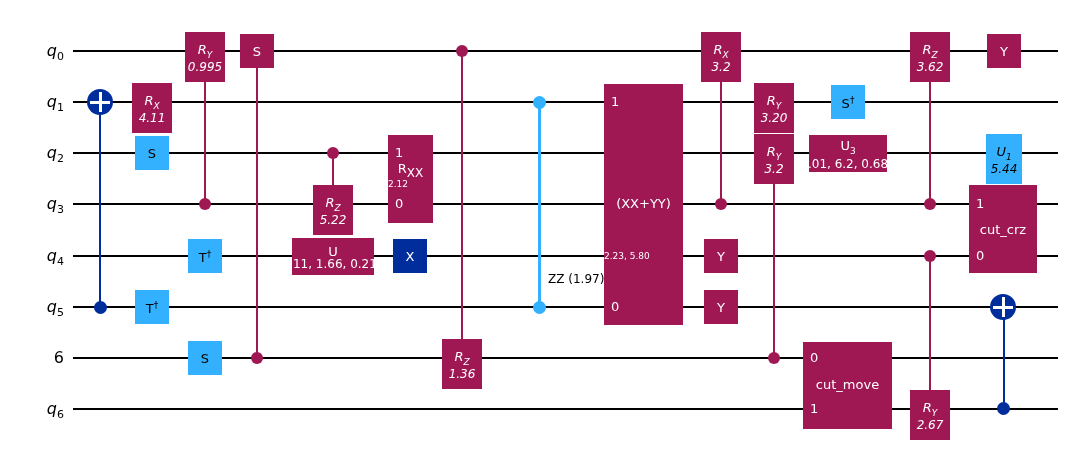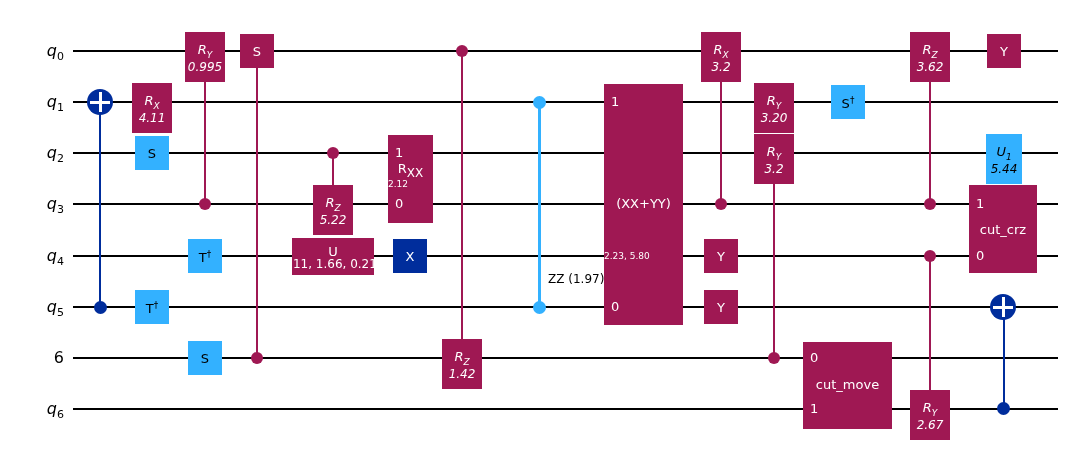--- a/index.html
+++ b/index.html
@@ -134,21 +134,21 @@
     <div class="bb-name" style="top:26px"><span>R</span><sub>XX</sub></div>
     <div class="bb-param" style="top:43px">2.12</div>
     <div class="idx" style="top:61px">0</div>
   </div>
   <div class="gate navy-bg simple" style="left:393px;top:239px">
     <div class="gname">X</div>
   </div>
 
   <div class="gate mag-bg param" style="left:442px;top:339px">
     <div class="gname"><span>R</span><sub>Z</sub></div>
-    <div class="gparam">1.42</div>
+    <div class="gparam">1.36</div>
   </div>
 
   <div class="linelabel" style="left:548px;top:273px">ZZ (1.97)</div>
 
   <div class="bigbox" style="left:604px;top:84px;width:79px;height:241px">
     <div class="idx" style="top:10px">1</div>
     <div class="bb-name" style="top:112px">(XX+YY)</div>
     <div class="bb-param" style="top:166px">2.23, 5.80</div>
     <div class="idx" style="top:215px">0</div>
   </div>
@@ -169,20 +169,24 @@
     <div class="gparam">3.20</div>
   </div>
   <div class="gate mag-bg param" style="left:754px;top:134px">
     <div class="gname"><span>R</span><sub>Y</sub></div>
     <div class="gparam">3.2</div>
   </div>
 
   <div class="gate sky-bg simple" style="left:831px;top:85px">
     <div class="gname"><span>S</span><sup>†</sup></div>
   </div>
+  <div class="gate mag-bg wide" style="left:809px;top:135px;width:78px">
+    <div class="gname"><span>U</span><sub>3</sub></div>
+    <div class="gparam">4.01, 6.2, 0.687</div>
+  </div>
   <div class="bigbox" style="left:803px;top:342px;width:89px;height:87px">
     <div class="idx" style="top:8px">0</div>
     <div class="bb-name" style="top:35px">cut_move</div>
     <div class="idx" style="top:59px">1</div>
   </div>
 
   <div class="gate mag-bg param" style="left:910px;top:32px">
     <div class="gname"><span>R</span><sub>Z</sub></div>
     <div class="gparam">3.62</div>
   </div>

